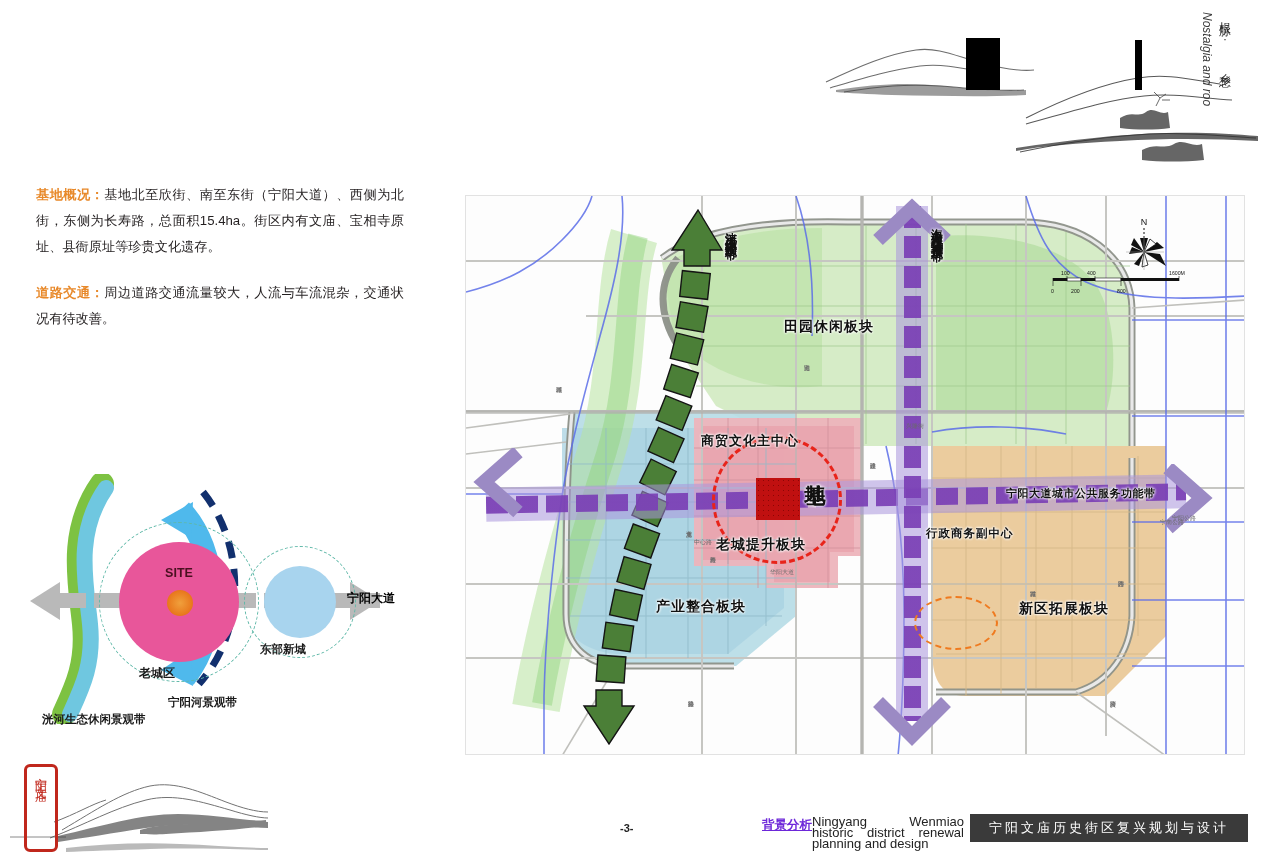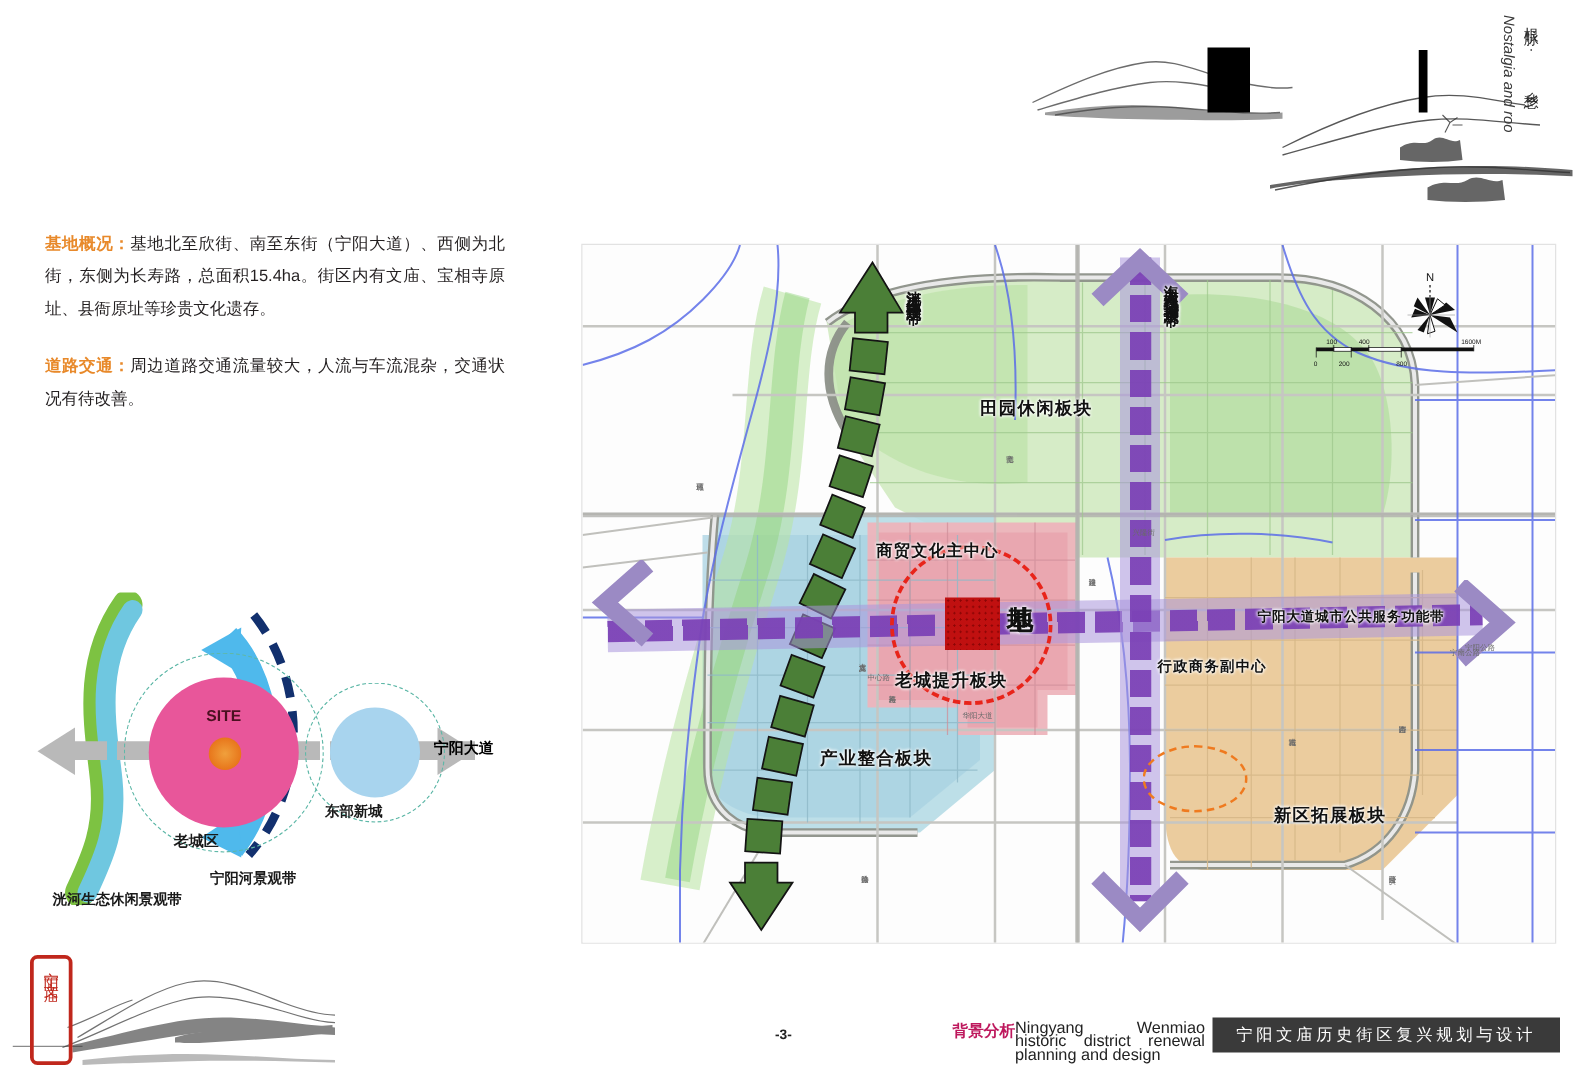--- a/index.html
+++ b/index.html
@@ -169,21 +169,21 @@
   #north-arrow { position:absolute; left:648px; top:18px; }
   #scale-bar { position:absolute; left:585px; top:72px; }
 
   
   #page-num {
     position:absolute; left:620px; top:822px; font-size:11px;
     color:#222; font-weight:bold;
   }
   #foot-cn {
     position:absolute; left:762px; top:817px; font-size:12.5px;
-    font-weight:bold; color:#be185d; white-space:nowrap;
+    font-weight:bold; color:#6d28d9; white-space:nowrap;text-decoration:underline;
   }
   #foot-en {
     position:absolute; left:812px; top:816px; width:152px;
     font-size:13px; color:#222; line-height:11px; text-align:justify;
   }
   #foot-box {
     position:absolute; left:970px; top:814px; width:278px; height:28px;
     background:#3a3a3a;
   }
   #foot-box-txt {
@@ -426,21 +426,21 @@
   <div id="dashed-circle"></div>
   <div id="dashed-circle2"></div>
 
   <div id="site-marker"></div>
   <div id="lbl-jidi">基地</div>
 
   <div class="map-label" style="left:318px;top:122px;font-size:14px;">田园休闲板块</div>
   <div class="map-label" style="left:235px;top:236px;font-size:13px;">商贸文化主中心</div>
   <div class="map-label" style="left:250px;top:340px;font-size:14px;">老城提升板块</div>
   <div class="map-label" style="left:190px;top:402px;font-size:14px;">产业整合板块</div>
-  <div class="map-label" style="left:553px;top:404px;font-size:14px;margin-top:44px;">新区拓展板块</div>
+  <div class="map-label" style="left:553px;top:404px;font-size:14px;">新区拓展板块</div>
   <div class="map-label" style="left:460px;top:330px;font-size:11.5px;">行政商务副中心</div>
   <div class="map-label" style="left:540px;top:290px;font-size:11px;letter-spacing:0.5px;">宁阳大道城市公共服务功能带</div>
   <div class="map-label-v" style="left:462px;top:22px;font-size:12px;">海力大道现代化城市景观带</div>
   <div class="map-label-v" style="left:256px;top:26px;font-size:12px;">洸河生态休闲景观带</div>
 
   <div class="road-lbl-v" style="left:88px;top:186px;">西环城</div>
   <div class="road-lbl-v" style="left:336px;top:164px;">七贤路</div>
   <div class="road-lbl" style="left:440px;top:226px;">兴隆街</div>
   <div class="road-lbl-v" style="left:402px;top:262px;">建设路</div>
   <div class="road-lbl-v" style="left:218px;top:330px;">文庙大道</div>

